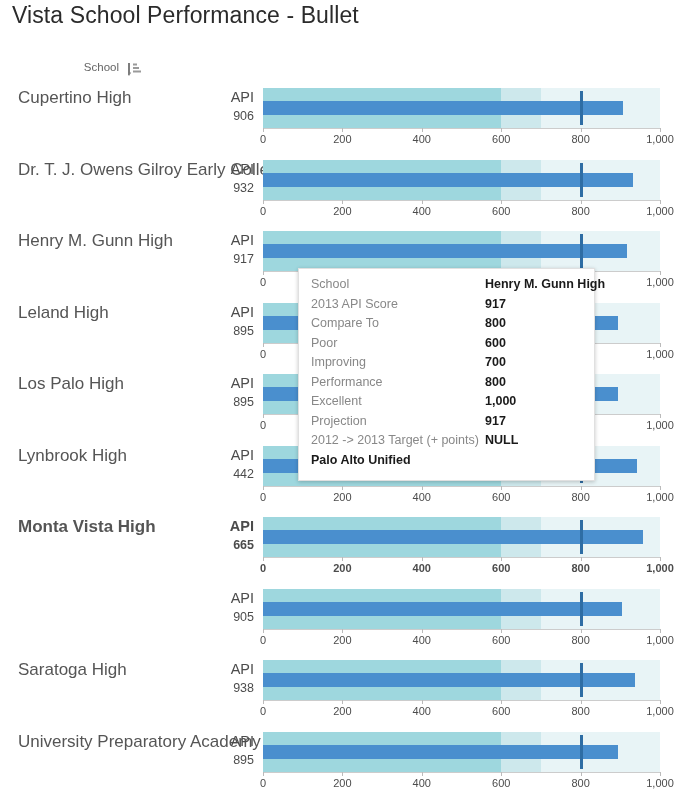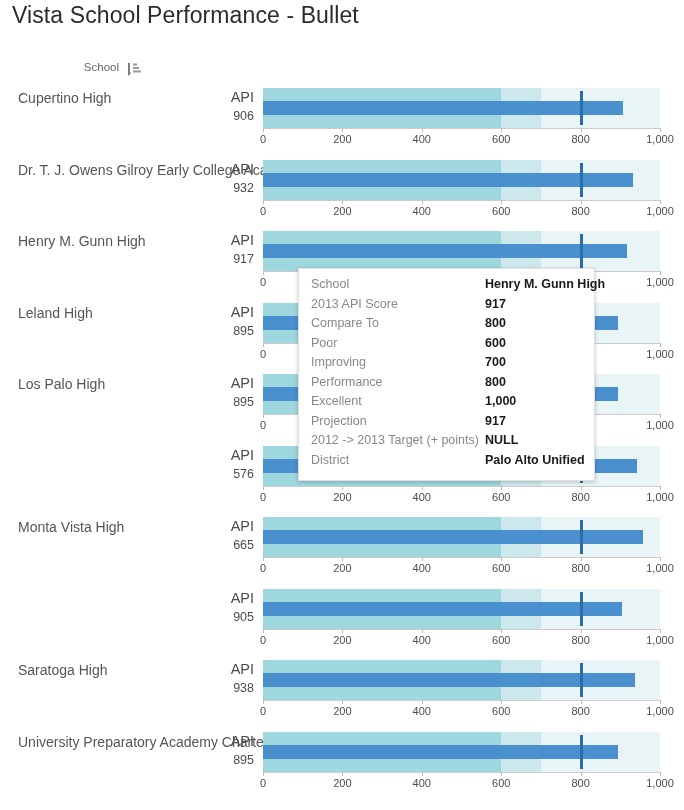--- a/index.html
+++ b/index.html
@@ -59,21 +59,21 @@
     position: absolute;
     left: 0;
     width: 684px;
     height: 71.5px;
   }
   .row-name {
     position: absolute;
     left: 18px;
     top: 11px;
     width: 200px;
-    font-size: 14px;
+    font-size: 17px;
     color: #555555;
     line-height: 14px;
     white-space: nowrap;
   }
   .row-measure {
     position: absolute;
     left: 150px;
     top: 8px;
     width: 104px;
     text-align: right;
@@ -354,23 +354,24 @@
         <div class="axis-label" style="left: 158.8px;">400</div>
         <div class="axis-tick" style="left: 238.2px;"></div>
         <div class="axis-label" style="left: 238.2px;">600</div>
         <div class="axis-tick" style="left: 317.6px;"></div>
         <div class="axis-label" style="left: 317.6px;">800</div>
         <div class="axis-tick" style="left: 397px;"></div>
         <div class="axis-label" style="left: 397px;">1,000</div>
       </div>
     </div>
     <div class="row" style="top: 437.5px;">
-      <div class="row-measure">
-        <div class="m-name">API</div>
-        <div class="m-value">576</div>
+      <div class="row-name">Lynbrook High</div>
+      <div class="row-measure">
+        <div class="m-name">API</div>
+        <div class="m-value">442</div>
       </div>
       <div class="bullet">
         <div class="bands">
           <div class="band" style="left: 0px; width: 238.2px; background: rgb(158, 215, 222);"></div>
           <div class="band" style="left: 238.2px; width: 39.7px; background: rgb(205, 232, 236);"></div>
           <div class="band" style="left: 277.9px; width: 119.1px; background: rgb(232, 244, 246);"></div>
         </div>
         <div class="measure-bar" style="width: 373.974px; background: rgb(74, 143, 206);"></div>
         <div class="target-tick" style="left: 316.6px; background: rgb(46, 109, 164);"></div>
       </div>
@@ -383,21 +384,21 @@
         <div class="axis-tick" style="left: 158.8px;"></div>
         <div class="axis-label" style="left: 158.8px;">400</div>
         <div class="axis-tick" style="left: 238.2px;"></div>
         <div class="axis-label" style="left: 238.2px;">600</div>
         <div class="axis-tick" style="left: 317.6px;"></div>
         <div class="axis-label" style="left: 317.6px;">800</div>
         <div class="axis-tick" style="left: 397px;"></div>
         <div class="axis-label" style="left: 397px;">1,000</div>
       </div>
     </div>
-    <div class="row" style="top: 509px;">
+    <div class="row" style="top: 509px; font-weight: bold;">
       <div class="row-name">Monta Vista High</div>
       <div class="row-measure">
         <div class="m-name">API</div>
         <div class="m-value">665</div>
       </div>
       <div class="bullet">
         <div class="bands">
           <div class="band" style="left: 0px; width: 238.2px; background: rgb(158, 215, 222);"></div>
           <div class="band" style="left: 238.2px; width: 39.7px; background: rgb(205, 232, 236);"></div>
           <div class="band" style="left: 277.9px; width: 119.1px; background: rgb(232, 244, 246);"></div>
@@ -546,16 +547,15 @@
     </div>
     <div class="tt-row">
       <div class="tt-label">Projection</div>
       <div class="tt-value">917</div>
     </div>
     <div class="tt-row">
       <div class="tt-label">2012 -&gt; 2013 Target (+ points)</div>
       <div class="tt-value">NULL</div>
     </div>
     <div class="tt-row">
-      <div class="tt-label">District</div>
       <div class="tt-value">Palo Alto Unified</div>
     </div>
   </div>
 
 </body></html>

